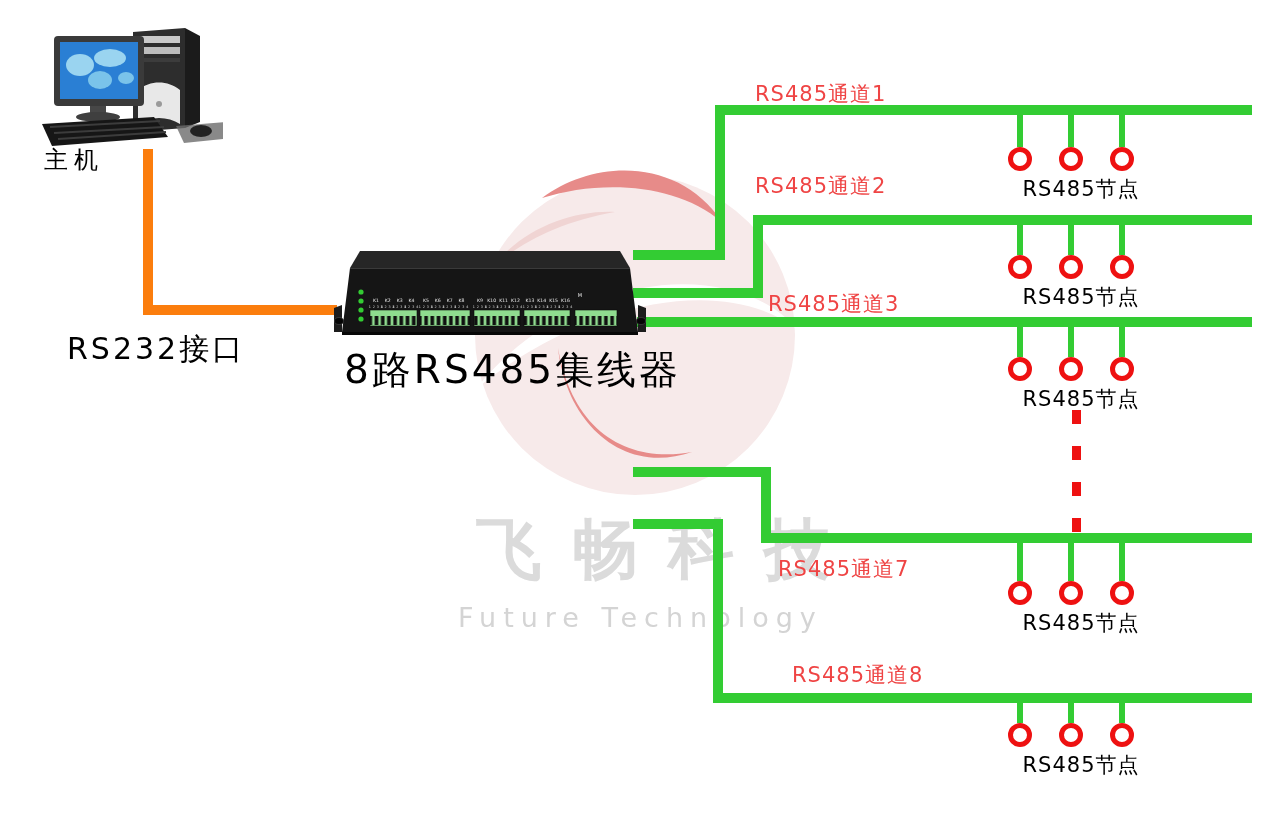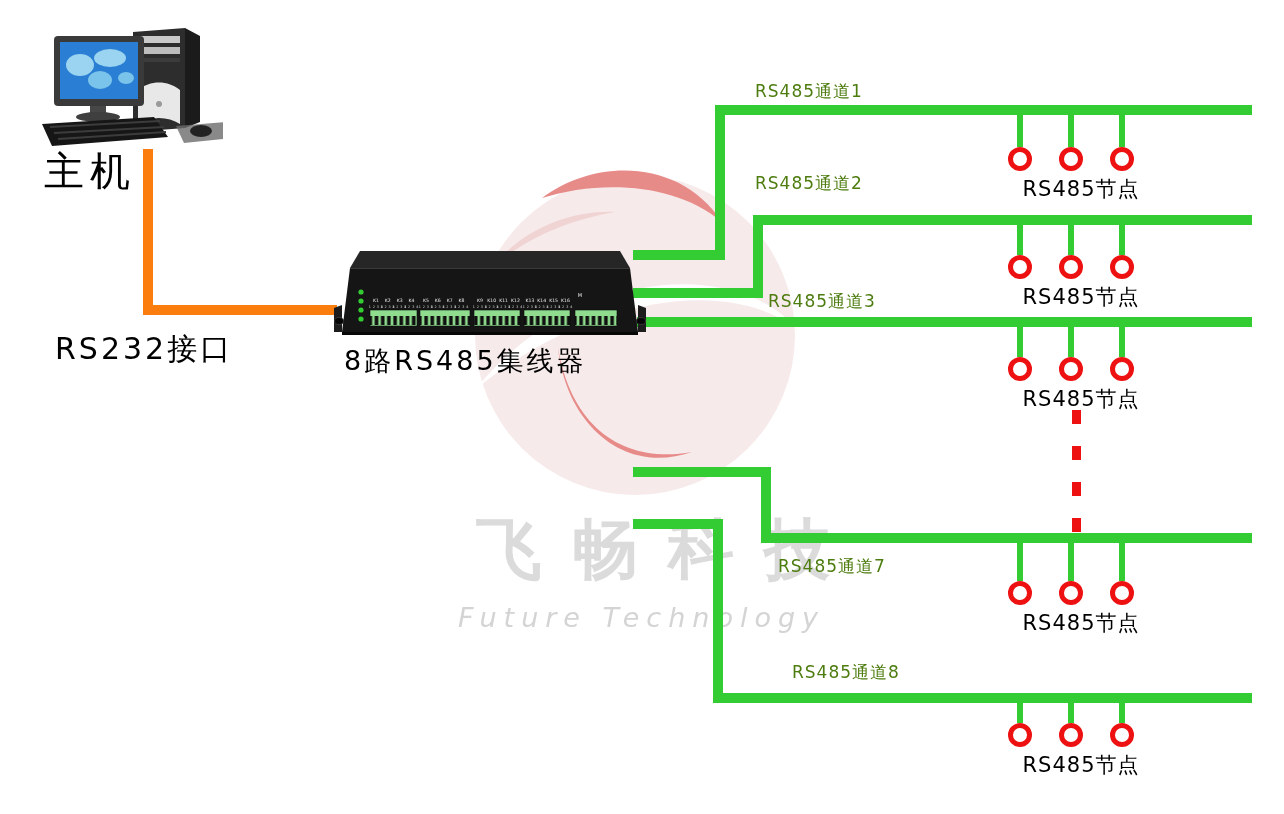--- a/index.html
+++ b/index.html
@@ -3,45 +3,45 @@
 <meta charset="utf-8">
 <style>
   html,body{margin:0;padding:0;background:#ffffff;}
   #stage{position:relative;width:1284px;height:814px;background:#ffffff;overflow:hidden;
          font-family:"DejaVu Sans","Liberation Sans",sans-serif;}
   
   .wm-svg{position:absolute;left:430px;top:150px;z-index:0;}
   .wm-cn{position:absolute;left:476px;top:505px;z-index:0;font-size:66px;font-weight:bold;
          color:#dbdbdb;letter-spacing:30px;white-space:nowrap;}
   .wm-en{position:absolute;left:458px;top:602px;z-index:0;font-size:27px;color:#d4d4d4;
-         letter-spacing:7px;white-space:nowrap;font-style:italic;}
+         letter-spacing:7px;white-space:nowrap;}
   
   .h,.v{position:absolute;background:var(--green);}
   .h{height:10px;} .v{width:10px;}
   .oh,.ov{position:absolute;background:var(--orange);}
   .oh{height:10px;} .ov{width:10px;}
   .lines{z-index:2;}
   .dashed-red{position:absolute;left:1072px;top:410px;width:9px;height:123px;z-index:2;
     background:repeating-linear-gradient(180deg,var(--red) 0 14px,transparent 14px 36px);}
   
   .node-group{position:absolute;left:1008px;width:126px;height:110px;z-index:2;}
   .node-group .drop{position:absolute;top:0;width:6px;height:var(--drop);background:var(--green);}
   .node-group .d1{left:9px;} .node-group .d2{left:60px;} .node-group .d3{left:111px;}
   .node-circle{position:absolute;top:var(--drop);width:24px;height:24px;border-radius:50%;
     border:5px solid var(--red);background:#fff;box-sizing:border-box;}
   .node-circle.c1{left:0;} .node-circle.c2{left:51px;} .node-circle.c3{left:102px;}
   .node-label{position:absolute;left:calc(50% + 10px);transform:translateX(-50%);
     top:calc(var(--drop) + 28px);font-size:21px;color:#000;white-space:nowrap;letter-spacing:1px;}
   
-  .chan-label{position:absolute;z-index:4;font-size:17px;color:#4d7c0f;white-space:nowrap;letter-spacing:1px;}
+  .chan-label{position:absolute;z-index:4;font-size:21px;color:#ef4444;white-space:nowrap;letter-spacing:1px;}
   
   .big-label{position:absolute;z-index:4;color:#000;white-space:nowrap;}
-  .lbl-host{left:44px;top:144px;font-size:40px;letter-spacing:6px;}
-  .lbl-rs232{left:55px;top:329px;font-size:30px;letter-spacing:3px;}
-  .lbl-hub{left:344px;top:343px;font-size:27px;letter-spacing:3px;}
+  .lbl-host{left:44px;top:144px;font-size:24px;letter-spacing:6px;}
+  .lbl-rs232{left:67px;top:329px;font-size:30px;letter-spacing:3px;}
+  .lbl-hub{left:344px;top:343px;font-size:39px;letter-spacing:3px;}
   
   .pc-svg{position:absolute;left:38px;top:20px;z-index:3;}
   .hub-svg{position:absolute;left:330px;top:248px;z-index:3;}
   .port-label{font-size:4.6px;fill:#e8e8e8;text-anchor:middle;font-family:"DejaVu Sans",sans-serif;}
   .pin-label{font-size:3.4px;fill:#dcdcdc;text-anchor:middle;letter-spacing:0.4px;font-family:"DejaVu Sans",sans-serif;}
   .panel-mark{font-size:5px;fill:#e8e8e8;text-anchor:middle;font-family:"DejaVu Sans",sans-serif;}
 </style>
 </head>
 <body>
 

